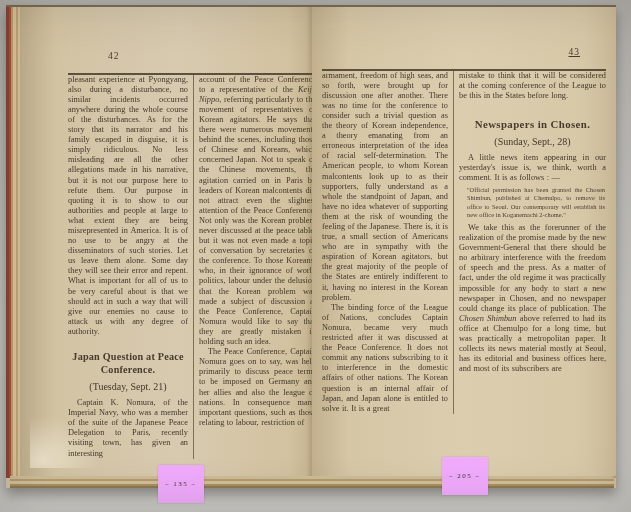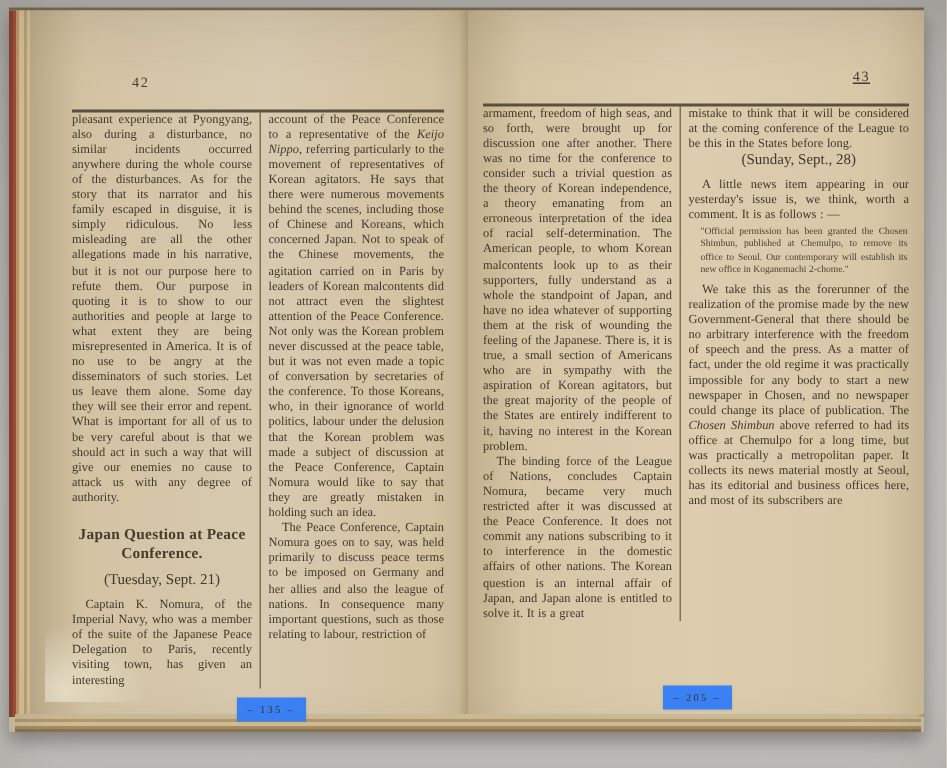--- a/index.html
+++ b/index.html
@@ -25,42 +25,42 @@
   .page{position:absolute;top:0;height:469px;}
   .page.left{left:14px;width:292px;
     background:linear-gradient(90deg,#bfae8c 0%,#d2c3a3 12%,#d8cab0 55%,#d2c2a0 92%,#c6b490 100%);}
   .page.right{left:306px;width:304px;
     background:linear-gradient(90deg,#c2b08d 0%,#d5c6a6 12%,#dccdaf 50%,#d7c8a8 90%,#cfbf9d 100%);}
   .gutter{position:absolute;left:300px;top:0;width:16px;height:469px;
     background:linear-gradient(90deg,rgba(90,70,40,0) 0%,rgba(90,70,40,0.22) 42%,rgba(58,44,26,0.32) 55%,rgba(90,70,40,0) 100%);}
   .wear{position:absolute;left:10px;bottom:8px;width:70px;height:52px;
     background:radial-gradient(ellipse at 18% 85%, #e8dec6 0%, rgba(232,222,198,0) 70%);}
   .inner{position:absolute;}
-  .page.left .inner{left:28px;width:248px;top:44px;}
+  .page.left .inner{left:48px;width:248px;top:44px;}
   .page.right .inner{left:10px;width:284px;top:40px;}
   .pagenum{font-size:9.5px;color:#473c2d;letter-spacing:1px;height:14px;margin-bottom:8px;}
   .pn-left{text-align:left;padding-left:40px;}
   .pn-right{text-align:right;padding-right:26px;text-decoration:underline;}
   .hrule{height:1.6px;background:#473c2c;opacity:0.85;}
   .cols{display:flex;padding-top:0;}
   .col{flex:1;}
   .page.left .col.c1{flex:0 0 120px;}
   .page.right .col.c1{flex:0 0 126px;}
   .vrule{width:1px;background:#5d5038;opacity:0.75;margin:0 5px;}
   .col p{margin:0;text-align:justify;font-size:8.3px;line-height:10.1px;color:#42382b;
     word-spacing:0.4px;}
   .col p.indent{text-indent:9px;}
   .heading{font-size:10.2px;line-height:13px;text-align:center;font-weight:bold;
     margin:13px 1px 5px;color:#463b2d;letter-spacing:0.2px;}
   .heading.single{margin-top:17px;font-size:10.8px;letter-spacing:0.4px;}
   .dateline{font-size:10px;text-align:center;margin:0 0 6px;color:#42382b;}
   .quote{font-size:6.4px;line-height:8.2px;margin:3px 0 4px;padding:0 1px 0 8px;
     text-align:justify;color:#4a3f31;}
-  .footer-box{position:absolute;background:#3b82f6;color:#3c332a;font-size:7px;
-    letter-spacing:1.5px;padding:4px 7px;box-shadow:0 0 2px rgba(0,0,0,0.15);}
+  .footer-box{position:absolute;background:#f0abfc;color:#3c332a;font-size:7px;
+    letter-spacing:1.5px;padding:15px 7px;box-shadow:0 0 2px rgba(0,0,0,0.15);}
   .footer-box.fl{left:152px;top:458px;}
   .footer-box.fr{left:436px;top:450px;}
   i{font-style:italic;}
 </style>
 </head>
 <body>
 
 <div class="photo">
   <div class="book">
     <div class="book-left-edges"></div>
@@ -95,20 +95,21 @@
         <div class="pagenum pn-right">43</div>
         <div class="hrule"></div>
         <div class="cols">
           <div class="col c1">
             <p class="noindent">armament, freedom of high seas, and so forth, were brought up for discussion one after another. There was no time for the conference to consider such a trivial question as the theory of Korean independence, a theory emanating from an erroneous interpretation of the idea of racial self-determination.  The American people, to whom Korean malcontents look up to as their supporters, fully understand as a whole the standpoint of Japan, and have no idea whatever of supporting them at the risk of wounding the feeling of the Japanese.  There is, it is true, a small section of Americans who are in sympathy with the aspiration of Korean agitators, but the great majority of the people of the States are entirely indifferent to it, having no interest in the Korean problem.</p>
             <p class="indent">The binding force of the League of Nations, concludes Captain Nomura, became very much restricted after it was discussed at the Peace Conference.  It does not commit any nations subscribing to it to interference in the domestic affairs of other nations.  The Korean question is an internal affair of Japan, and Japan alone is entitled to solve it.  It is a great</p>
           </div>
           <div class="vrule"></div>
           <div class="col">
             <p class="noindent">mistake to think that it will be considered at the coming conference of the League to be this in the States before long.</p>
+            <div class="heading single">Newspapers in Chosen.</div>
             <div class="dateline">(Sunday, Sept., 28)</div>
             <p class="indent">A little news item appearing in our yesterday's issue is, we think, worth a comment.  It is as follows : —</p>
             <div class="quote">"Official permission has been granted the Chosen Shimbun, published at Chemulpo, to remove its office to Seoul.  Our contemporary will establish its new office in Koganemachi 2-chome."</div>
             <p class="indent"><span>We take this as the forerunner of the realization of the promise made by the new Government-General that there should be no arbitrary interference with the freedom of speech and the press. As a matter of fact, under the old regime it was practically impossible for any body to start a new newspaper in Chosen, and no newspaper could change its place of publication.  The </span><i>Chosen Shimbun</i><span> above referred to had its office at Chemulpo for a long time, but was practically a metropolitan paper.  It collects its news material mostly at Seoul, has its editorial and business offices here, and most of its subscribers are</span></p>
           </div>
         </div>
       </div>
     </div>
 
     <div class="footer-box fl">– 135 –</div>

